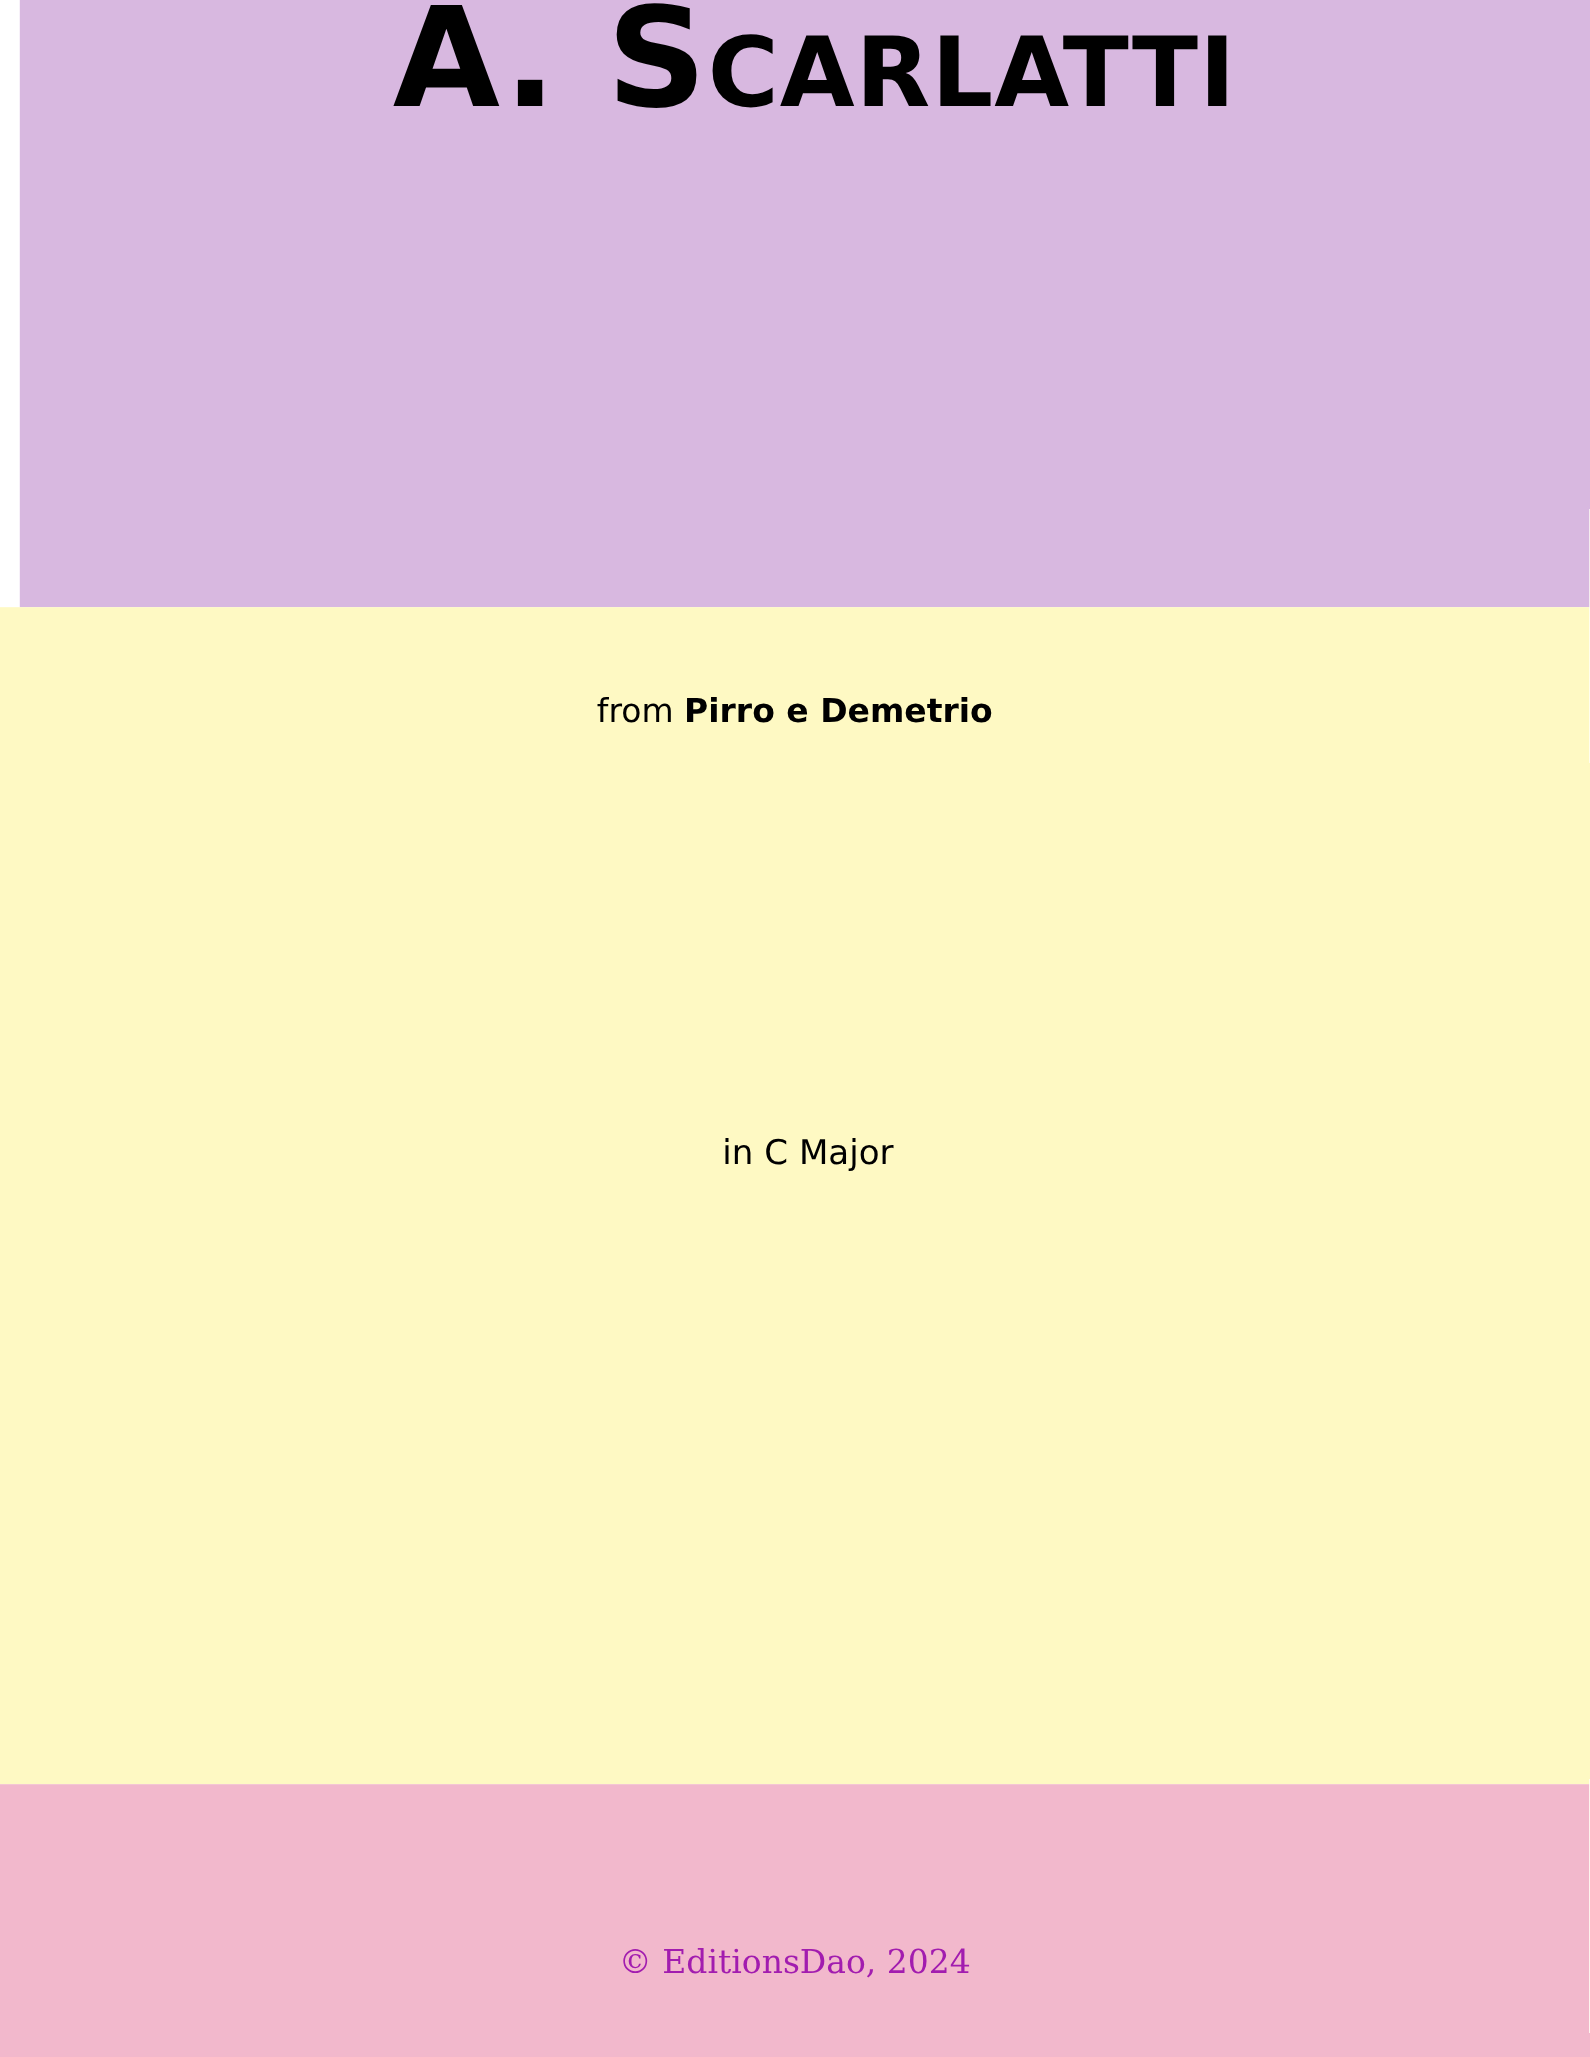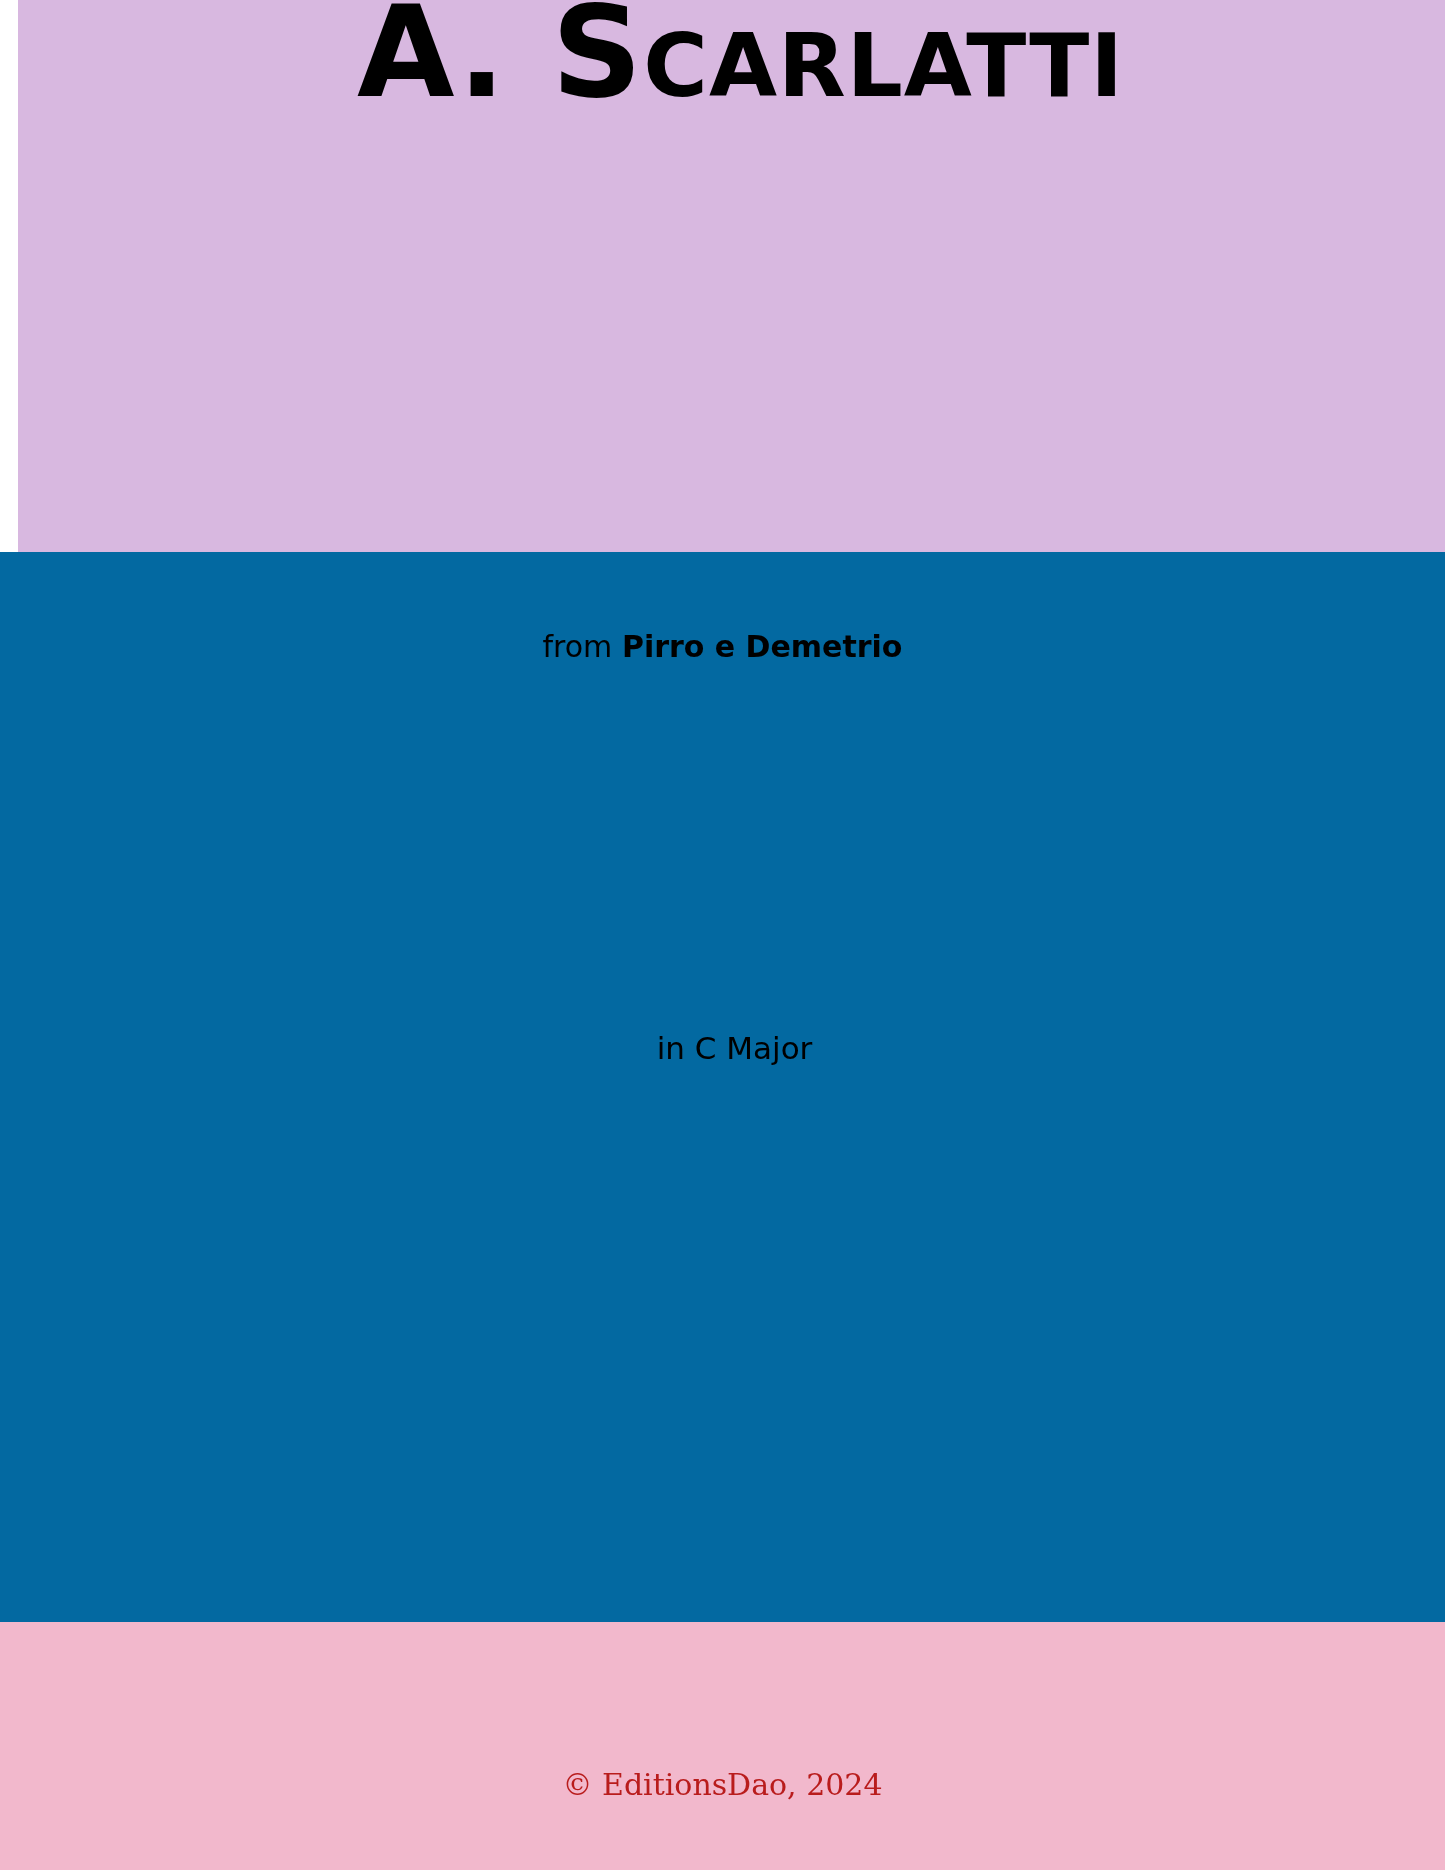--- a/index.html
+++ b/index.html
@@ -43,21 +43,21 @@
     margin-top: -10px;
   }
 
   
   .band-mid {
     position: absolute;
     left: 0;
     top: 552px;
     width: 1445px;
     height: 1070px;
-    background: #0369a1;
+    background: #fef9c3;
   }
   .mid-inner {
     position: absolute;
     left: 0;
     top: 0;
     width: 1445px;
     text-align: center;
   }
   .from-line {
     margin-top: 77px;
@@ -100,21 +100,21 @@
     background: #f2b8cc;
   }
   .publisher {
     position: absolute;
     left: 0;
     top: 145px;
     width: 1445px;
     text-align: center;
     font-family: "DejaVu Serif", serif;
     font-size: 30px;
-    color: #b91c1c;
+    color: #a21caf;
     letter-spacing: 0px;
   }
 </style>
 </head>
 <body>
 
 <div class="page">
 
   <div class="band-top">
     <div class="composer">A. Scarlatti</div>

